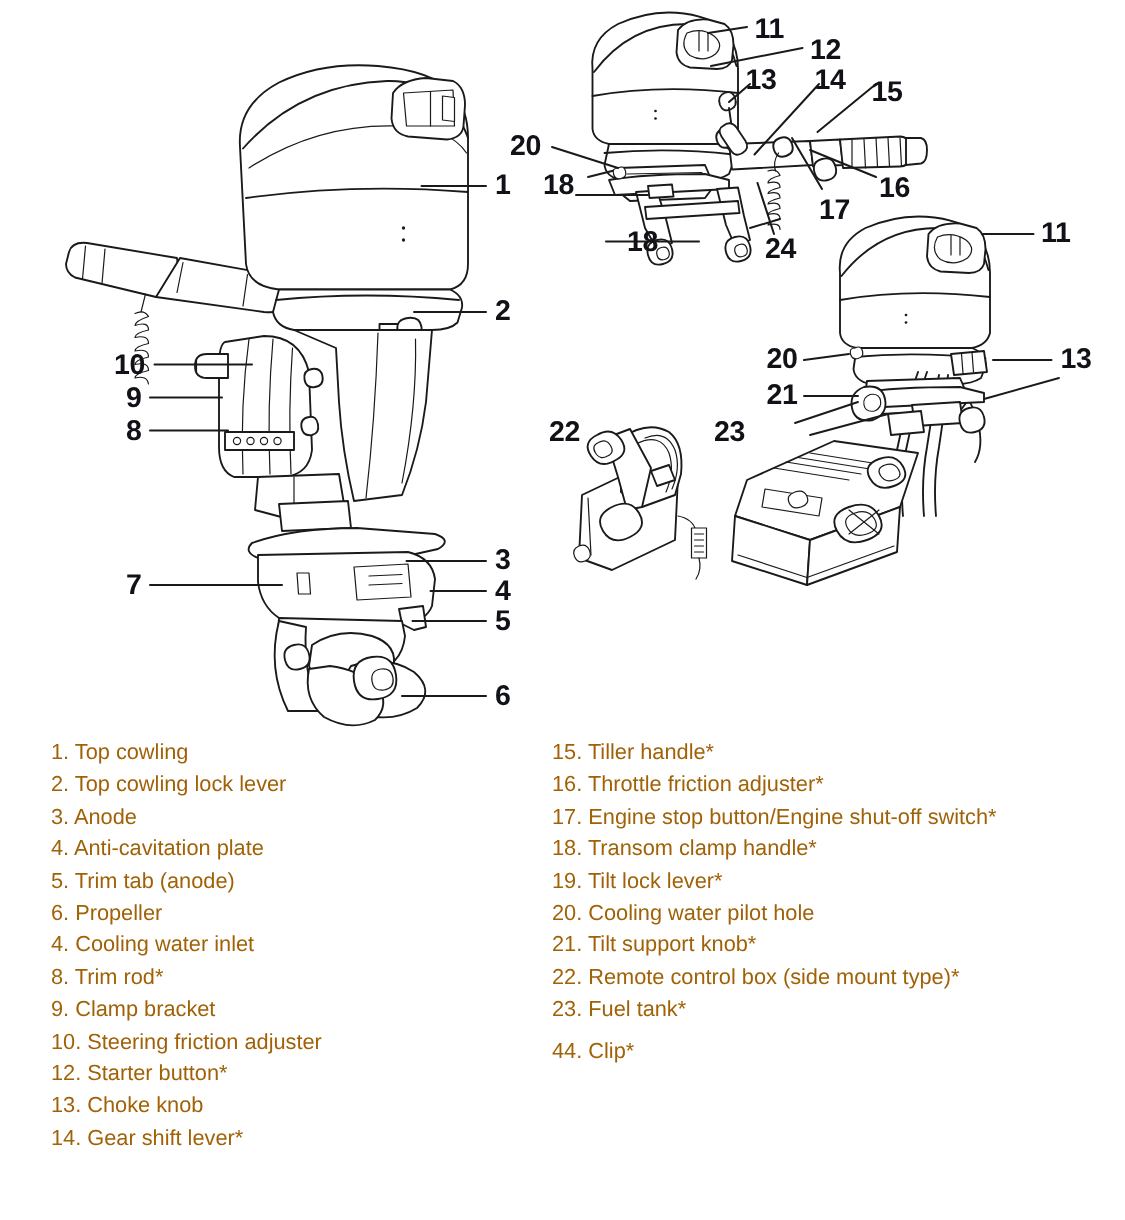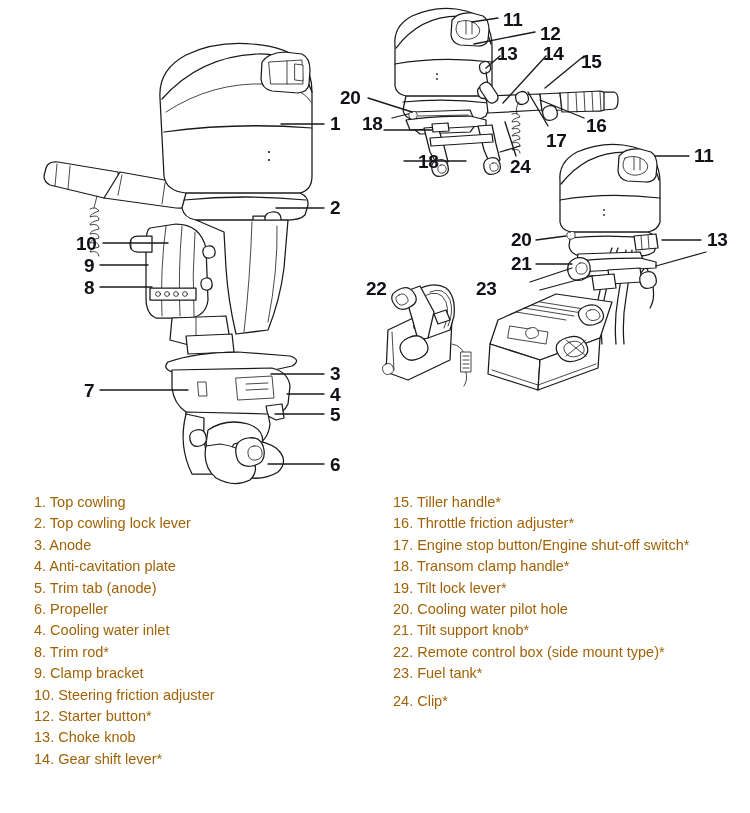--- a/index.html
+++ b/index.html
@@ -17,21 +17,21 @@
     font-family:"Liberation Sans","DejaVu Sans",sans-serif;
     font-weight:bold;font-size:19px;line-height:19px;
     color:#111218;letter-spacing:-0.2px;white-space:nowrap;
   }
 
   #legend{
     position:absolute;left:0;top:492px;width:750px;height:321px;
   }
   .legend-col{position:absolute;top:0;}
   #legend-col-left{left:34px;width:350px;}
-  #legend-col-right{left:393px;width:350px;}
+  #legend-col-right{left:368px;width:350px;}
   .legend-item{
     font-size:14.5px;line-height:21.4px;
     color:#a16207;white-space:nowrap;
     font-family:"Liberation Sans","DejaVu Sans",sans-serif;
   }
   .legend-item.gap{margin-top:6px;}
 </style>
 </head>
 <body>
 
@@ -442,15 +442,15 @@
   <div class="legend-col" id="legend-col-right">
       <div class="legend-item">15. Tiller handle*</div>
       <div class="legend-item">16. Throttle friction adjuster*</div>
       <div class="legend-item">17. Engine stop button/Engine shut-off switch*</div>
       <div class="legend-item">18. Transom clamp handle*</div>
       <div class="legend-item">19. Tilt lock lever*</div>
       <div class="legend-item">20. Cooling water pilot hole</div>
       <div class="legend-item">21. Tilt support knob*</div>
       <div class="legend-item">22. Remote control box (side mount type)*</div>
       <div class="legend-item">23. Fuel tank*</div>
-      <div class="legend-item gap">24. Clip*</div>
+      <div class="legend-item gap">44. Clip*</div>
     </div>
 </div>
 
 </body></html>

